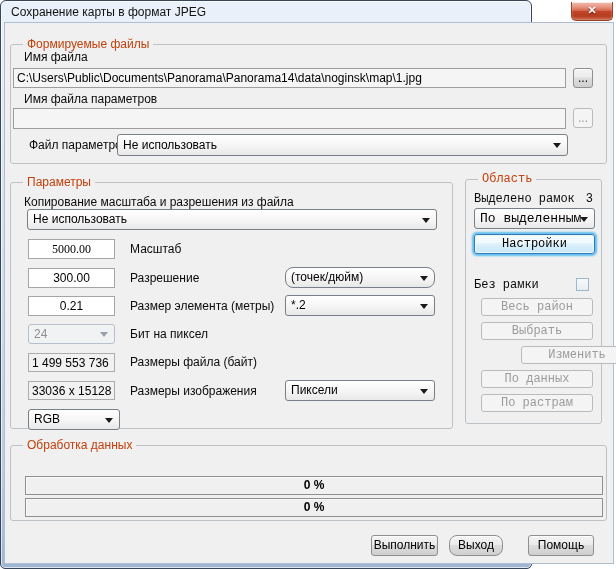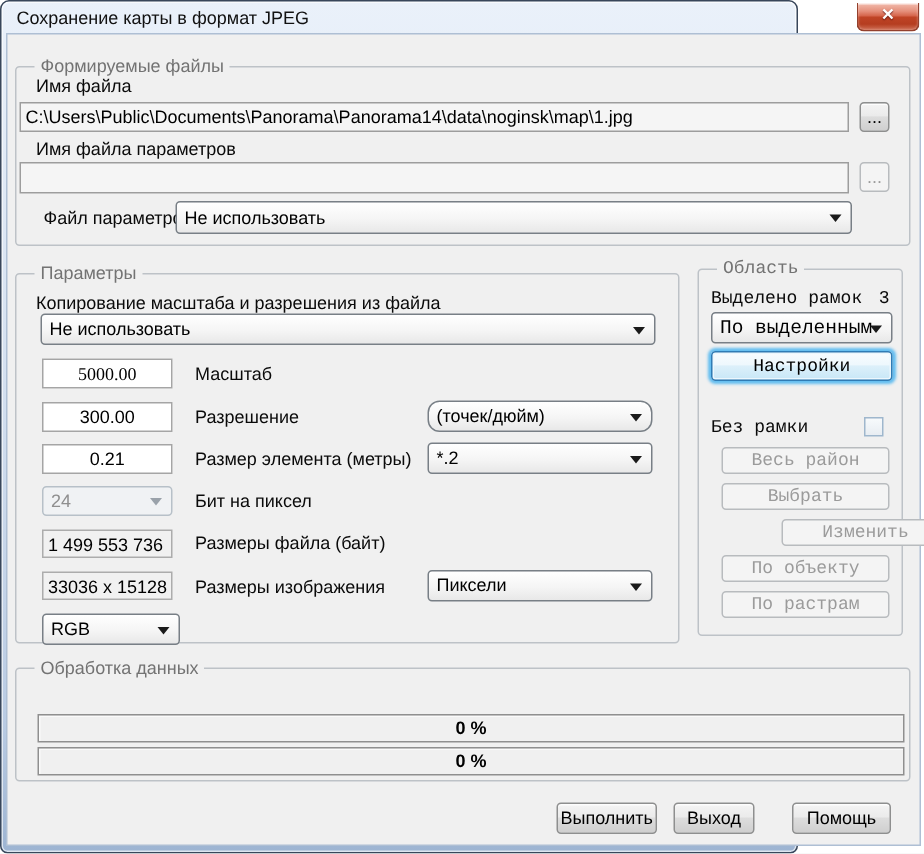--- a/index.html
+++ b/index.html
@@ -19,21 +19,21 @@
   .close{
     position:absolute;left:570px;top:1px;width:42px;height:19px;box-sizing:border-box;
     border:1px solid #93402d;border-top:none;border-radius:0 0 5px 5px;cursor:default;
     background:linear-gradient(180deg,#f3beb0 0%,#e5907c 30%,#d5644a 48%,#c04426 52%,#b53d20 78%,#cf6e54 100%);
     box-shadow:inset 0 1px 0 rgba(255,255,255,.7),inset 0 0 2px rgba(255,255,255,.4);
     text-align:center;
   }
   .close .x{color:#fff;font-weight:bold;font-size:11px;line-height:17px;text-shadow:0 1px 1px rgba(70,0,0,.8);}
   .client{position:absolute;left:4px;top:22px;width:608px;height:540px;background:#f0f0f0;box-shadow:0 0 0 1px #aebfd4;}
   .group{position:absolute;box-sizing:border-box;border:1px solid #bdc2c7;border-radius:3px;}
-  .gtitle{position:absolute;top:-8px;left:12px;background:#f0f0f0;padding:0 4px;white-space:nowrap;color:#737373;}
+  .gtitle{position:absolute;top:-8px;left:12px;background:#f0f0f0;padding:0 4px;white-space:nowrap;color:#c2410c;}
   .lbl{position:absolute;white-space:nowrap;color:#0a0a0a;}
   .field{
     position:absolute;box-sizing:border-box;background:#fff;border:1px solid #a5a5a5;
     padding:0 3px;line-height:18px;white-space:nowrap;overflow:hidden;
   }
   .field.center{text-align:center;}
   .field.file{background:#f5f5f5;border-color:#9d9d9d;}
   .field.ro{background:#f1f1f1;border-color:#acacac;text-align:left;}
   .combo{
     position:absolute;box-sizing:border-box;border:1px solid #787f86;border-radius:3px;
@@ -127,27 +127,27 @@
     <span class="gtitle">Область</span>
     <span class="lbl" style="left:8px;top:12px;">Выделено рамок</span>
     <span class="lbl" style="right:8px;top:12px;">3</span>
     <div class="combo" style="left:8px;top:28px;width:121px;height:21px;font-size:13px;">По выделенным</div>
     <div class="btn focused" style="left:8px;top:54px;width:121px;height:20px;">Настройки</div>
     <span class="lbl" style="left:8px;top:98px;">Без рамки</span>
     <div class="checkbox" style="left:110px;top:98px;"></div>
     <div class="btn disabled" style="left:15px;top:118px;width:112px;height:18px;line-height:16px;">Весь район</div>
     <div class="btn disabled" style="left:15px;top:142px;width:112px;height:18px;line-height:16px;">Выбрать</div>
     <div class="btn disabled" style="left:15px;top:166px;width:112px;height:18px;line-height:16px;margin-left:40px;">Изменить</div>
-    <div class="btn disabled" style="left:15px;top:190px;width:112px;height:18px;line-height:16px;">По объекту</div>
+    <div class="btn disabled" style="left:15px;top:190px;width:112px;height:18px;line-height:16px;">По данных</div>
     <div class="btn disabled" style="left:15px;top:214px;width:112px;height:18px;line-height:16px;">По растрам</div>
   </div>
 
   <div class="group" style="left:9px;top:444px;width:597px;height:76px;">
     <span class="gtitle">Обработка данных</span>
     <div class="progress" style="left:14px;top:30px;width:578px;height:19px;">0 %</div>
     <div class="progress" style="left:14px;top:52px;width:578px;height:19px;">0 %</div>
   </div>
 
   <div class="btn footer" style="left:370px;top:534px;width:67px;height:21px;">Выполнить</div>
-  <div class="btn footer" style="left:448px;top:534px;width:54px;height:21px;">Выход</div>
+  <div class="btn footer" style="left:448px;top:534px;width:54px;height:21px;border-radius:8px;">Выход</div>
   <div class="btn footer" style="left:527px;top:534px;width:66px;height:21px;">Помощь</div>
 
 </div>
 
 </body></html>

